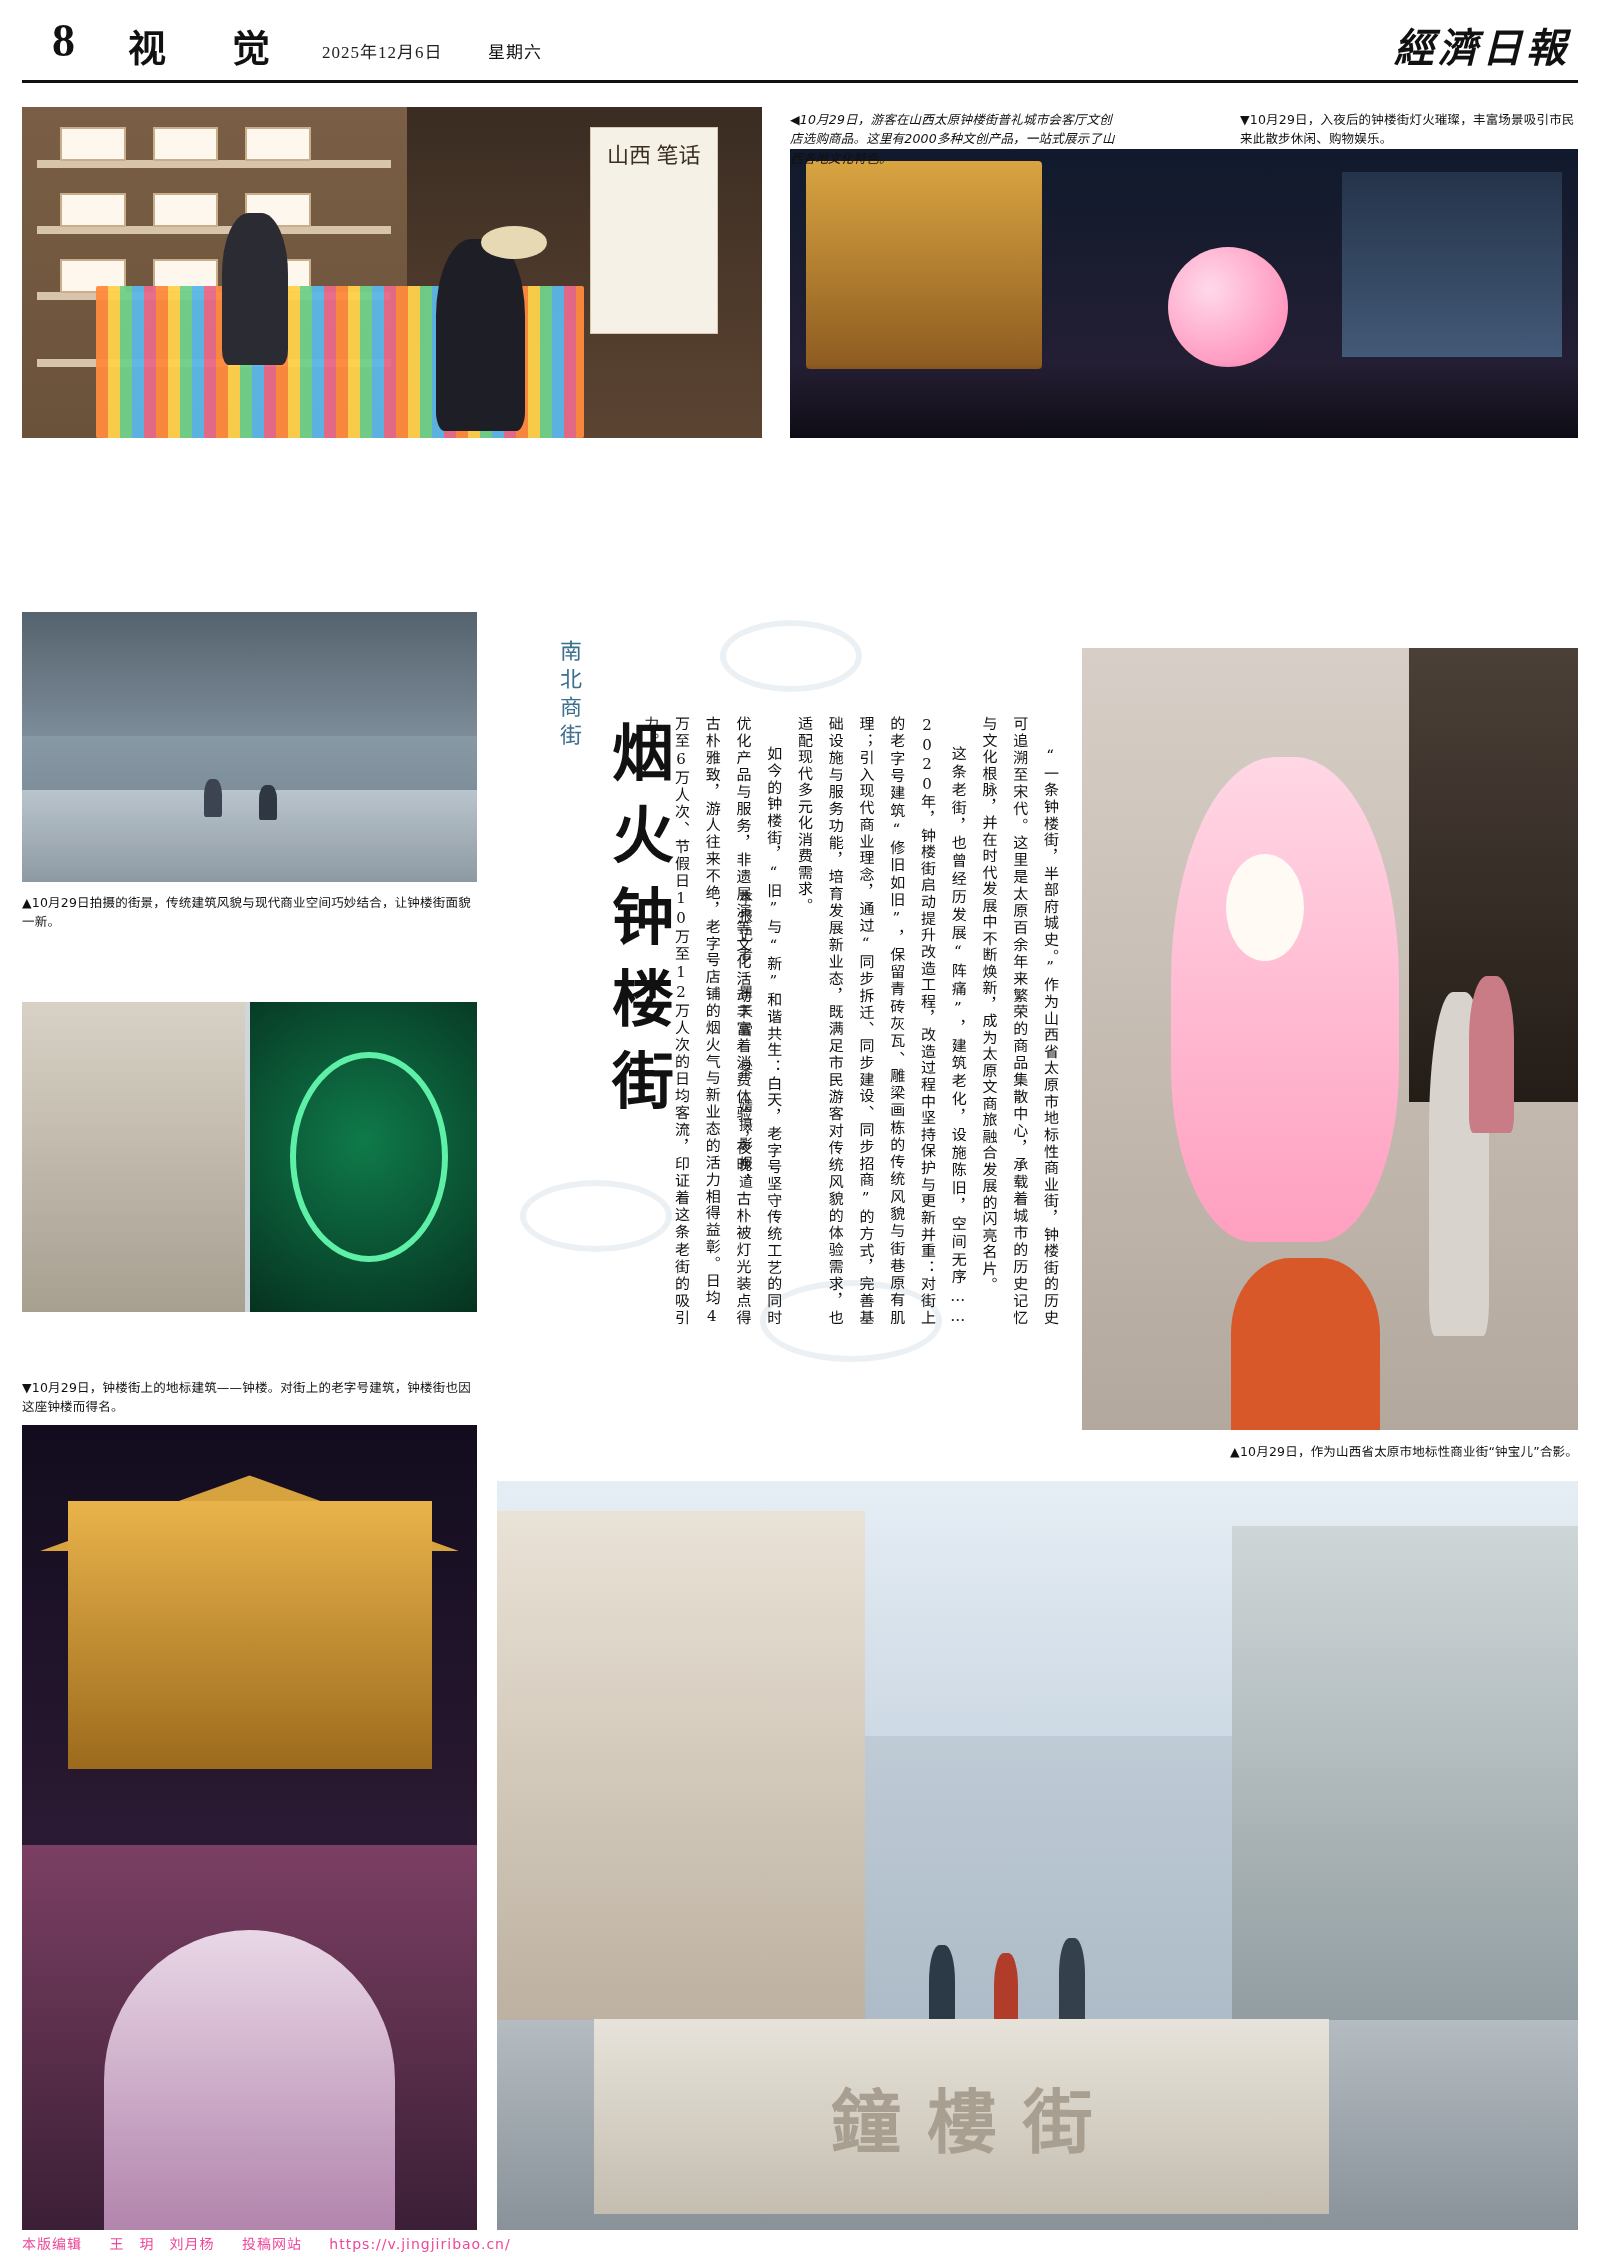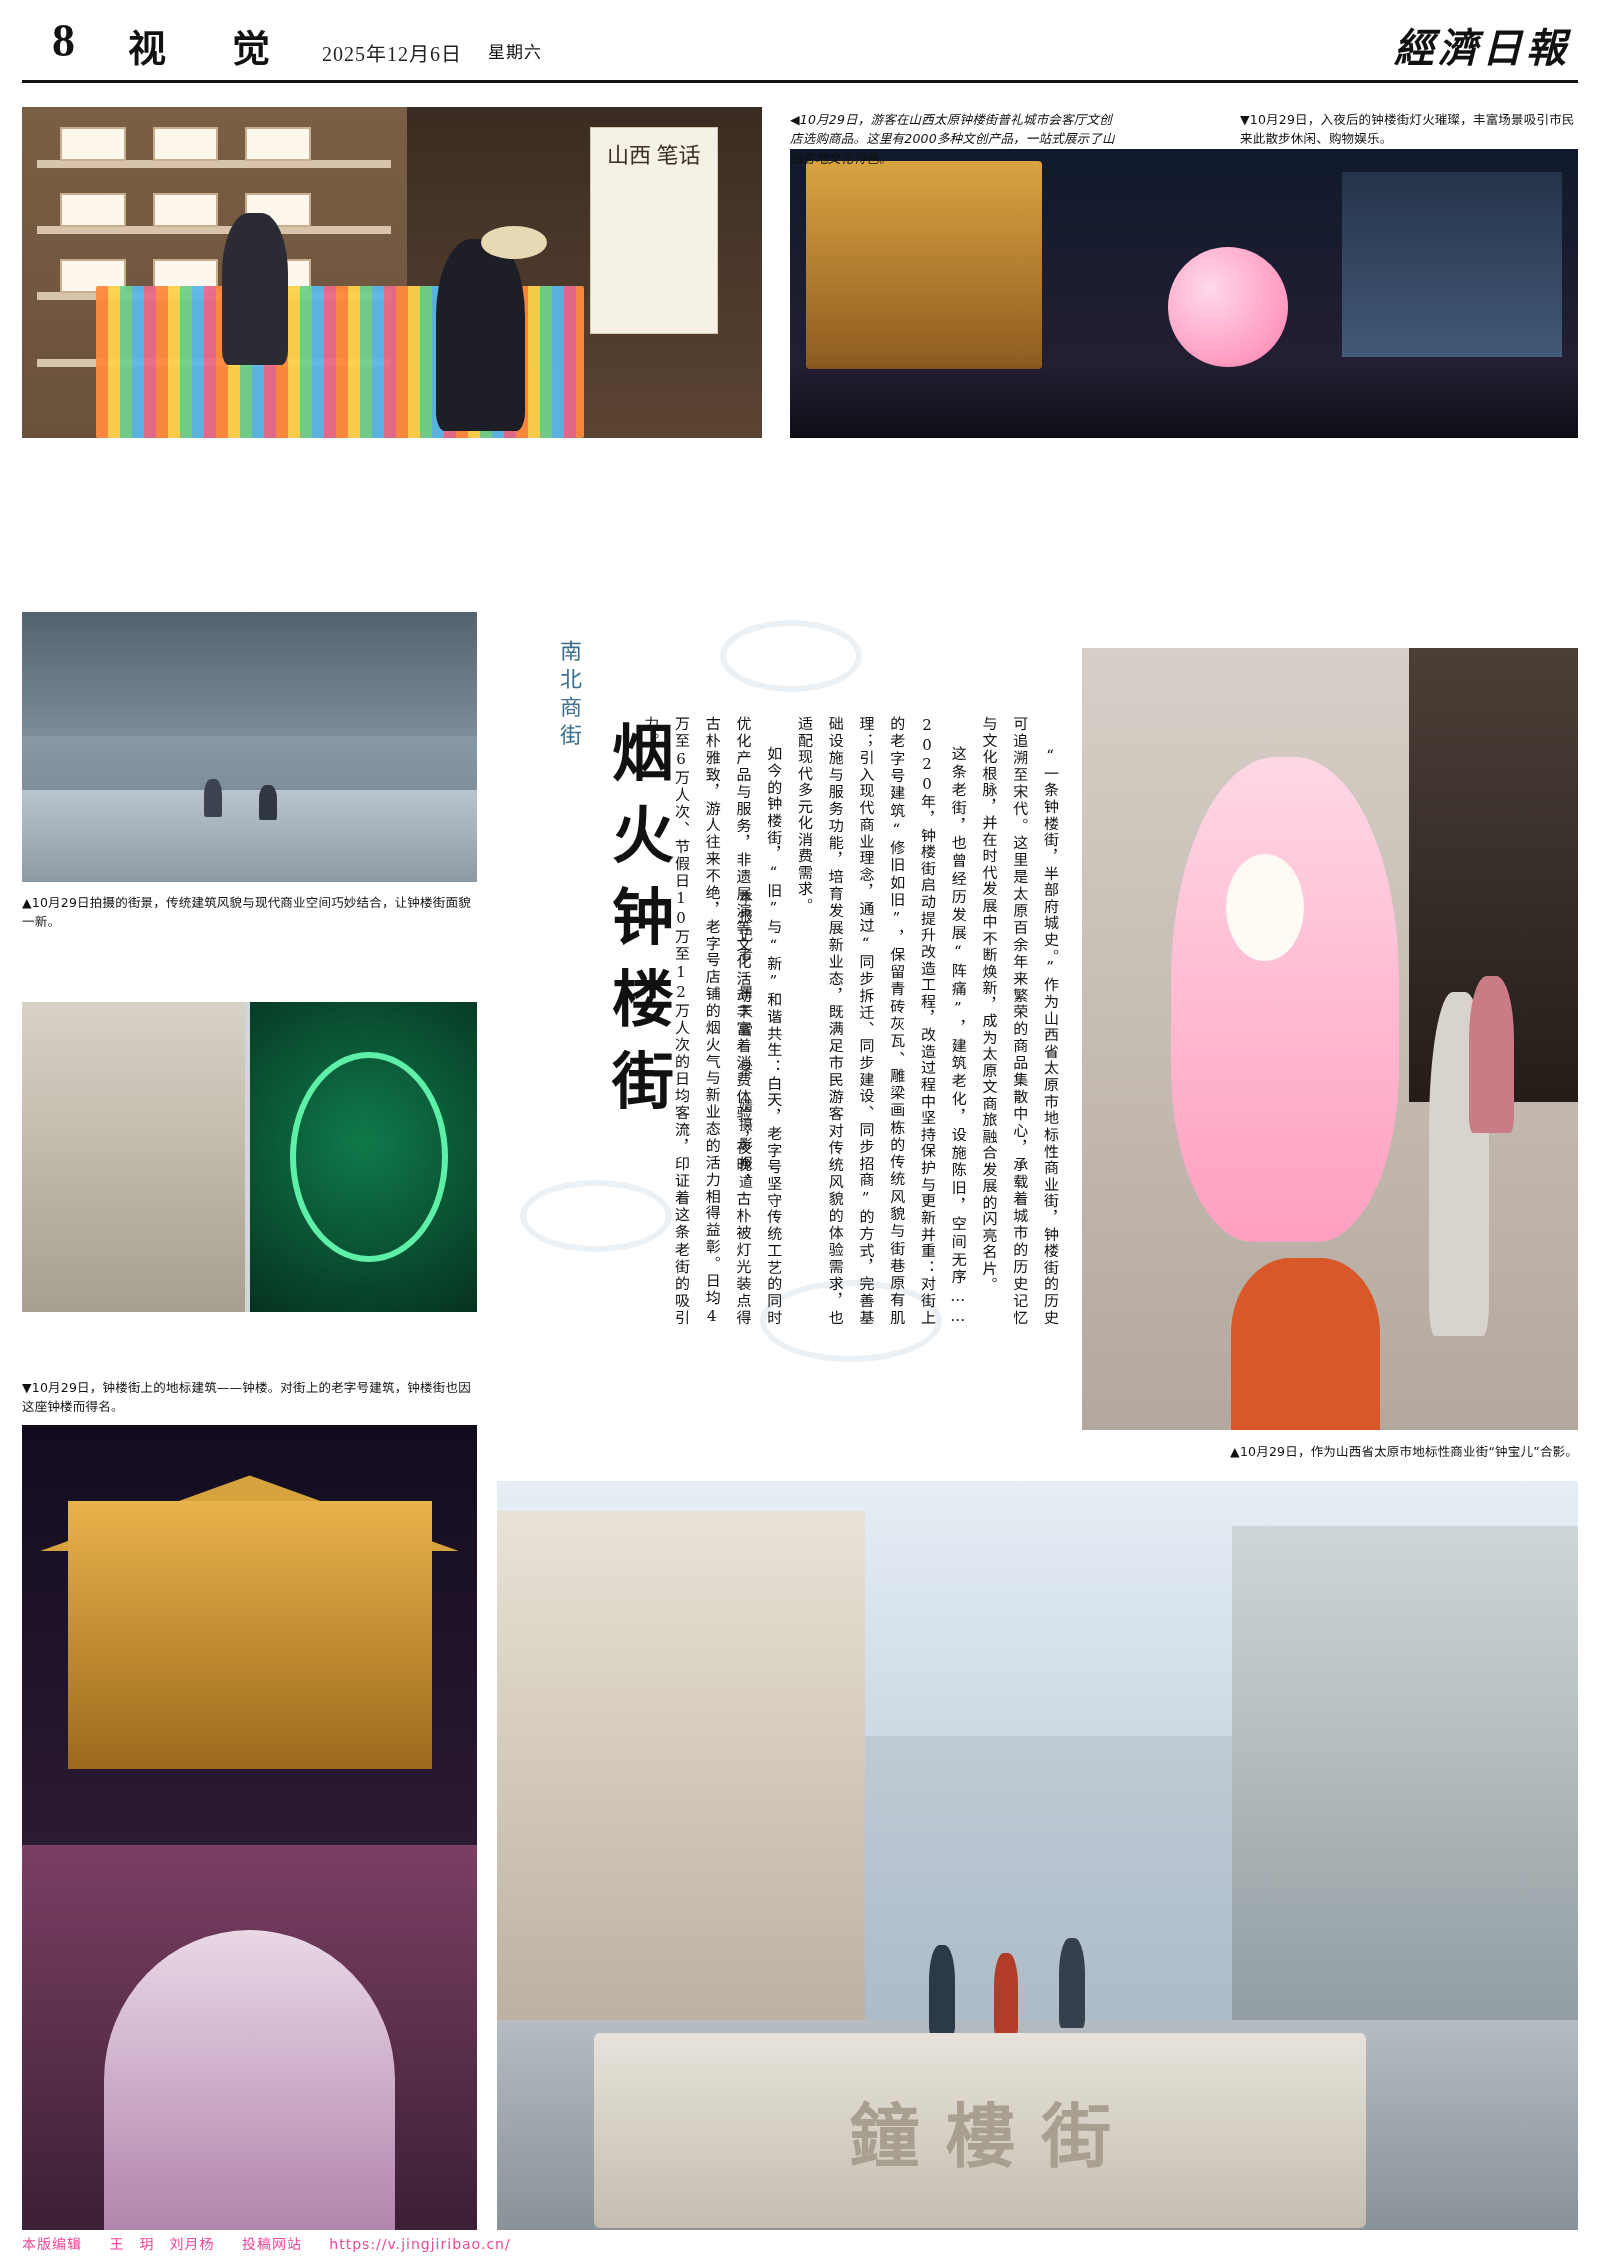--- a/index.html
+++ b/index.html
@@ -26,21 +26,21 @@
     font-size:46px;font-weight:bold;letter-spacing:0;
     font-family:"Liberation Serif",serif;
   }
   .section-title{
     position:absolute;left:128px;top:18px;
     font-size:38px;font-weight:bold;letter-spacing:14px;
     font-family:"DejaVu Serif",serif;
   }
   .issue-date{
     position:absolute;left:322px;top:38px;
-    font-size:20px;letter-spacing:1px;color:#222;
+    font-size:17px;letter-spacing:1px;color:#222;
   }
   .weekday{position:absolute;left:488px;top:38px;font-size:17px;letter-spacing:1px;}
   .paper-logo{
     position:absolute;right:30px;top:16px;
     font-size:40px;font-weight:bold;font-style:italic;
     letter-spacing:4px;
     font-family:"DejaVu Serif",serif;
     color:#111;
   }
   .rule{
@@ -135,22 +135,22 @@
   #p8{left:497px;top:1481px;width:1081px;height:749px;
       background:linear-gradient(#cfd9e2,#9fb0bd);}
   .sky{position:absolute;left:0;top:0;width:100%;height:34%;
       background:linear-gradient(#e6eef5,#cdd9e4);}
   .bldgL{position:absolute;left:0;top:4%;width:34%;height:74%;
       background:linear-gradient(#e9e2d6,#b9ad9c);}
   .bldgR{position:absolute;right:0;top:6%;width:32%;height:70%;
       background:linear-gradient(#cfd6d8,#8e9a9e);}
   .street{position:absolute;left:0;bottom:0;width:100%;height:28%;
       background:linear-gradient(#b4bcc2,#8a9299);}
-  .stoneblock{position:absolute;left:9%;bottom:2px;width:68%;height:26%;
-      background:linear-gradient(#e7e3da,#c4bdb0);border-radius:6px;padding-left:37px;}
+  .stoneblock{position:absolute;left:9%;bottom:16px;width:68%;height:26%;
+      background:linear-gradient(#e7e3da,#c4bdb0);border-radius:0;}
   .stoneblock .txt{
       position:absolute;left:0;right:0;top:24%;text-align:center;
       font-size:70px;letter-spacing:26px;color:#a89f90;font-weight:bold;
       font-family:"DejaVu Serif",serif;text-indent:26px;
   }
   .kicker{
     position:absolute;left:552px;top:640px;
     writing-mode:vertical-rl;text-orientation:upright;
     font-size:22px;letter-spacing:6px;color:#3b6f8d;
     font-family:"DejaVu Serif",serif;

